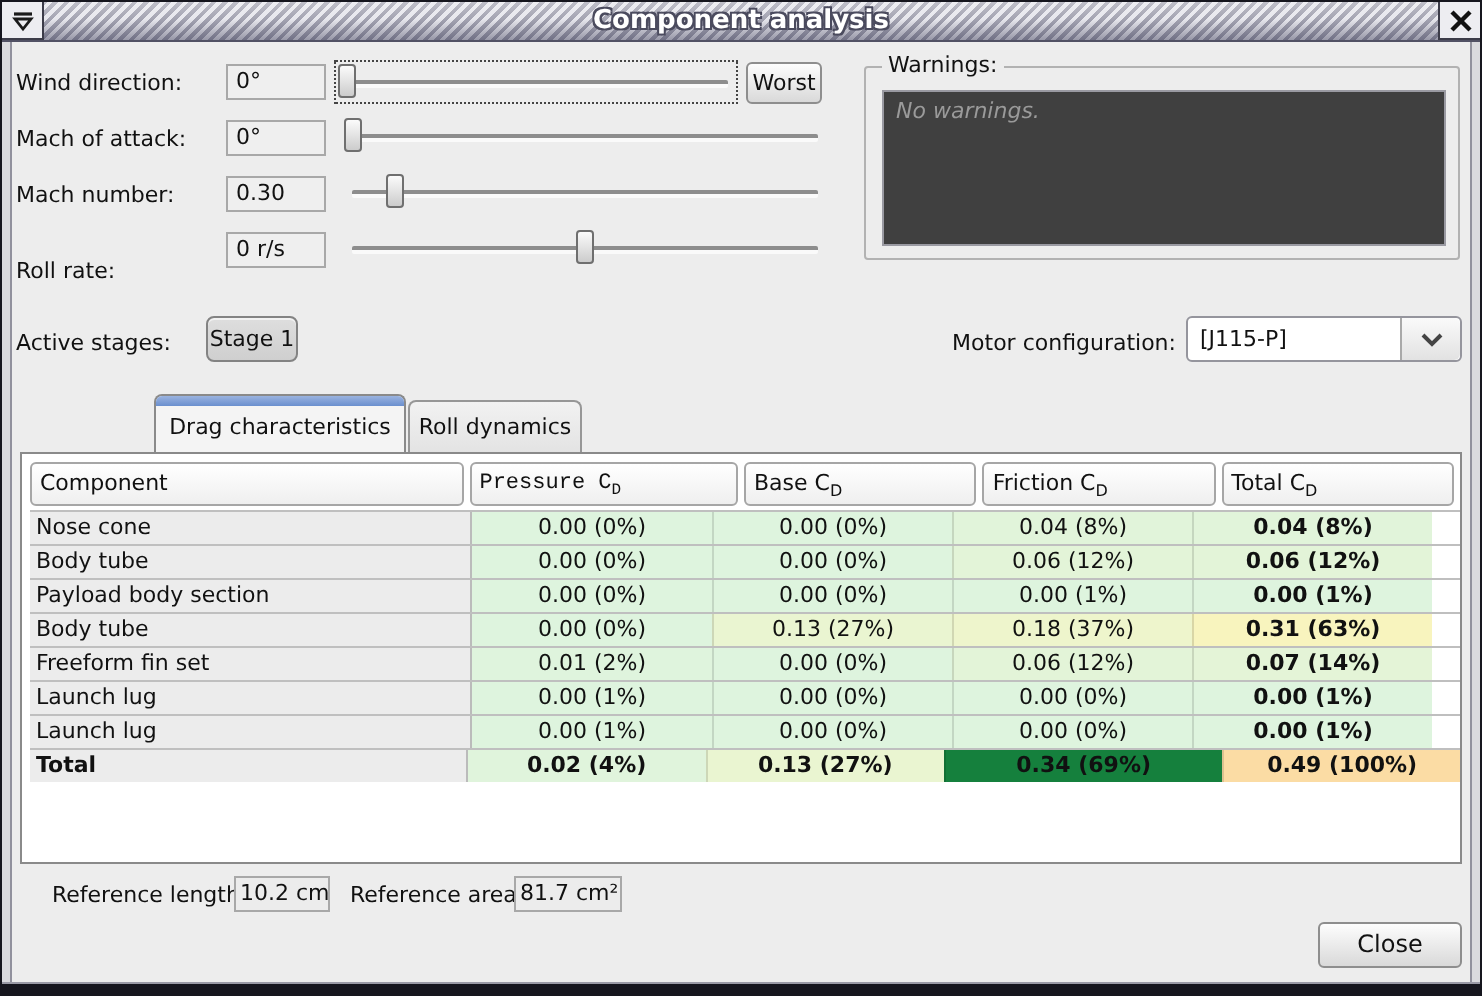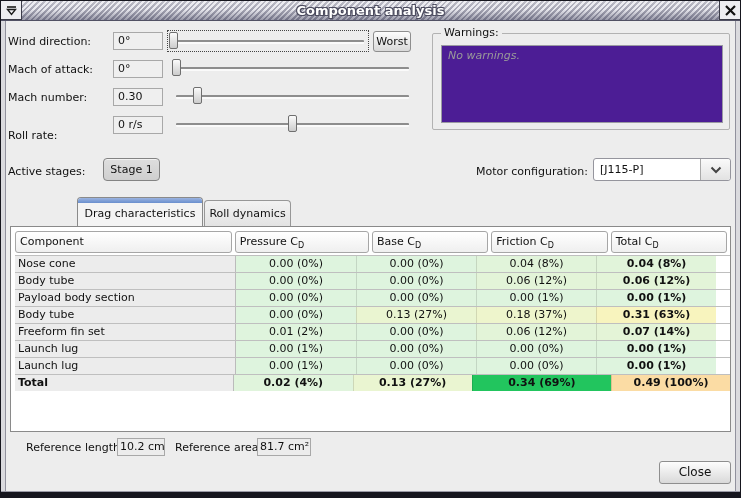--- a/index.html
+++ b/index.html
@@ -47,21 +47,21 @@
   .toggle-on {
     background:linear-gradient(to bottom,#dedede,#cfcfcf); border:1px solid #838383; border-radius:4px;
     box-shadow:inset 0 1px 0 #f2f2f2; text-align:center; cursor:pointer;
   }
   .track { height:4px; background:linear-gradient(to bottom,#8d8d8d 0 2px,#fafafa 2px 100%); border-radius:1px; }
   .thumb { width:9px; height:17px; background:linear-gradient(to bottom,#fbfbfb,#cccccc);
     border:1px solid #6f6f6f; border-radius:2px; cursor:pointer; }
   .focusrect { border:1px dotted #444; }
   .group { border:1px solid #b2b2b2; border-radius:2px; }
   .group-legend { position:absolute; top:-8px; left:8px; background:#ededed; padding:0 3px; }
-  .warnlist { background:#4c1d95; border:1px solid #9a9aa2; color:#9a9a9a; font-style:italic; padding:3px 6px; }
+  .warnlist { background:#404040; border:1px solid #9a9aa2; color:#9a9a9a; font-style:italic; padding:3px 6px; }
   .combo { background:#fff; border:1px solid #95959d; border-radius:3px; cursor:pointer; }
   .combo-text { position:absolute; left:6px; top:0; line-height:21px; }
   .combo-arrow { position:absolute; right:0; top:0; bottom:0; width:30px; border-left:1px solid #a9a9a9;
     background:linear-gradient(to bottom,#fafafa,#e2e2e2); border-radius:0 3px 3px 0;
     display:flex; align-items:center; justify-content:center; }
   .tab {
     position:absolute; border:1px solid #979797; border-bottom:none; border-radius:4px 4px 0 0;
     background:linear-gradient(to bottom,#f2f2f2,#e3e3e3); text-align:center; cursor:pointer;
   }
   .tab.sel { background:#f4f4f4; border-color:#8a8a8a; overflow:hidden; }
@@ -135,21 +135,21 @@
     <div class="track abs" style="left:0;top:8px;width:233px;"></div>
     <div class="thumb abs" style="left:112px;top:0px;"></div>
   </div>
 
   <div class="abs group" style="left:432px;top:33px;width:298px;height:97px;">
     <div class="group-legend">Warnings:</div>
     <div class="warnlist abs" style="left:8px;top:11px;width:282px;height:78px;">No warnings.</div>
   </div>
 
   <div class="abs lbl" style="left:8px;top:165px;">Active stages:</div>
-  <div class="abs toggle-on" style="left:103px;top:158px;width:57px;height:23px;line-height:21px;">Stage 1</div>
+  <div class="abs toggle-on" style="left:103px;top:158px;width:46px;height:23px;line-height:21px;">Stage 1</div>
 
   <div class="abs lbl" style="left:450px;top:165px;width:138px;text-align:right;">Motor configuration:</div>
   <div class="abs combo" style="left:593px;top:158px;width:138px;height:23px;">
     <span class="combo-text">[J115-P]</span>
     <span class="combo-arrow">
       <svg class="chev" width="12" height="8" viewBox="0 0 12 8">
         <polyline points="1.5,1.5 6,6 10.5,1.5" fill="none" stroke="#444" stroke-width="2"></polyline>
       </svg>
     </span>
   </div>
@@ -159,21 +159,21 @@
     <span class="tl" style="top:2px;">Drag characteristics</span>
   </div>
   <div class="tab" style="left:204px;top:200px;width:87px;height:26px;line-height:26px;">
     <span class="tl">Roll dynamics</span>
   </div>
 
   <div class="abs scrollpane" style="left:10px;top:226px;width:721px;height:206px;z-index:1;">
     <div style="padding:2px 0 0 4px;">
       <div class="thead">
           <div class="th" style="width: 218px;"><span>Component</span></div>
-          <div class="th" style="width: 135px;"><span>Pressure C</span><sub>D</sub></div>
+          <div class="th" style="width: 135px; font-family: Liberation Mono, monospace;"><span>Pressure C</span><sub>D</sub></div>
           <div class="th" style="width: 117px;"><span>Base C</span><sub>D</sub></div>
           <div class="th" style="width: 117px;"><span>Friction C</span><sub>D</sub></div>
           <div class="th" style="width: 117px;"><span>Total C</span><sub>D</sub></div>
         </div>
       <div>
           <div class="tr">
             <div class="td tdl" style="width: 221px;">Nose cone</div>
             <div class="td tdv" style="width: 120px; background: rgb(222, 244, 222);">0.00 (0%)</div>
             <div class="td tdv" style="width: 120px; background: rgb(222, 244, 222);">0.00 (0%)</div>
             <div class="td tdv" style="width: 120px; background: rgb(225, 244, 218);">0.04 (8%)</div>
@@ -218,21 +218,21 @@
             <div class="td tdl" style="width: 221px;">Launch lug</div>
             <div class="td tdv" style="width: 120px; background: rgb(222, 244, 222);">0.00 (1%)</div>
             <div class="td tdv" style="width: 120px; background: rgb(222, 244, 222);">0.00 (0%)</div>
             <div class="td tdv" style="width: 120px; background: rgb(222, 244, 222);">0.00 (0%)</div>
             <div class="td tdv totcol" style="width: 120px; background: rgb(222, 244, 222);">0.00 (1%)</div>
           </div>
           <div class="tr total">
             <div class="td tdl" style="width: 221px;">Total</div>
             <div class="td tdv" style="width: 120px; background: rgb(224, 244, 220);">0.02 (4%)</div>
             <div class="td tdv" style="width: 120px; background: rgb(234, 245, 209);">0.13 (27%)</div>
-            <div class="td tdv" style="width: 141px; background: #22c55e;">0.34 (69%)</div>
+            <div class="td tdv" style="width: 141px; background: #15803d;">0.34 (69%)</div>
             <div class="td tdv totcol" style="width: 120px; background: rgb(251, 220, 164);">0.49 (100%)</div>
           </div>
         </div>
     </div>
   </div>
 
   <div class="abs lbl" style="left:26px;top:441px;">Reference length:</div>
   <div class="abs field ro" style="left:117px;top:438px;width:48px;height:18px;line-height:16px;">10.2 cm</div>
   <div class="abs lbl" style="left:175px;top:441px;">Reference area:</div>
   <div class="abs field ro" style="left:257px;top:438px;width:54px;height:18px;line-height:16px;">81.7 cm²</div>

